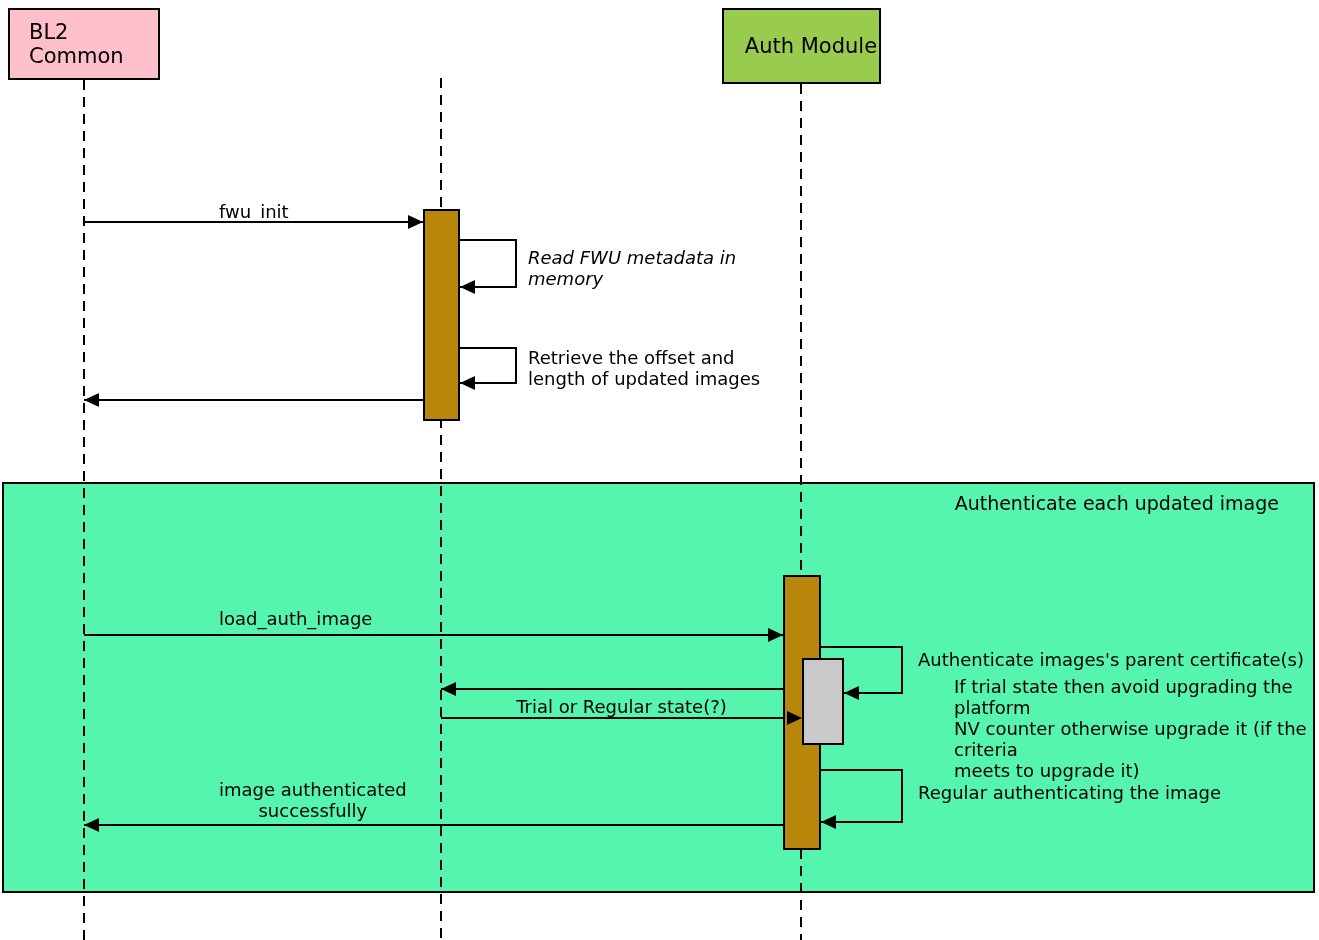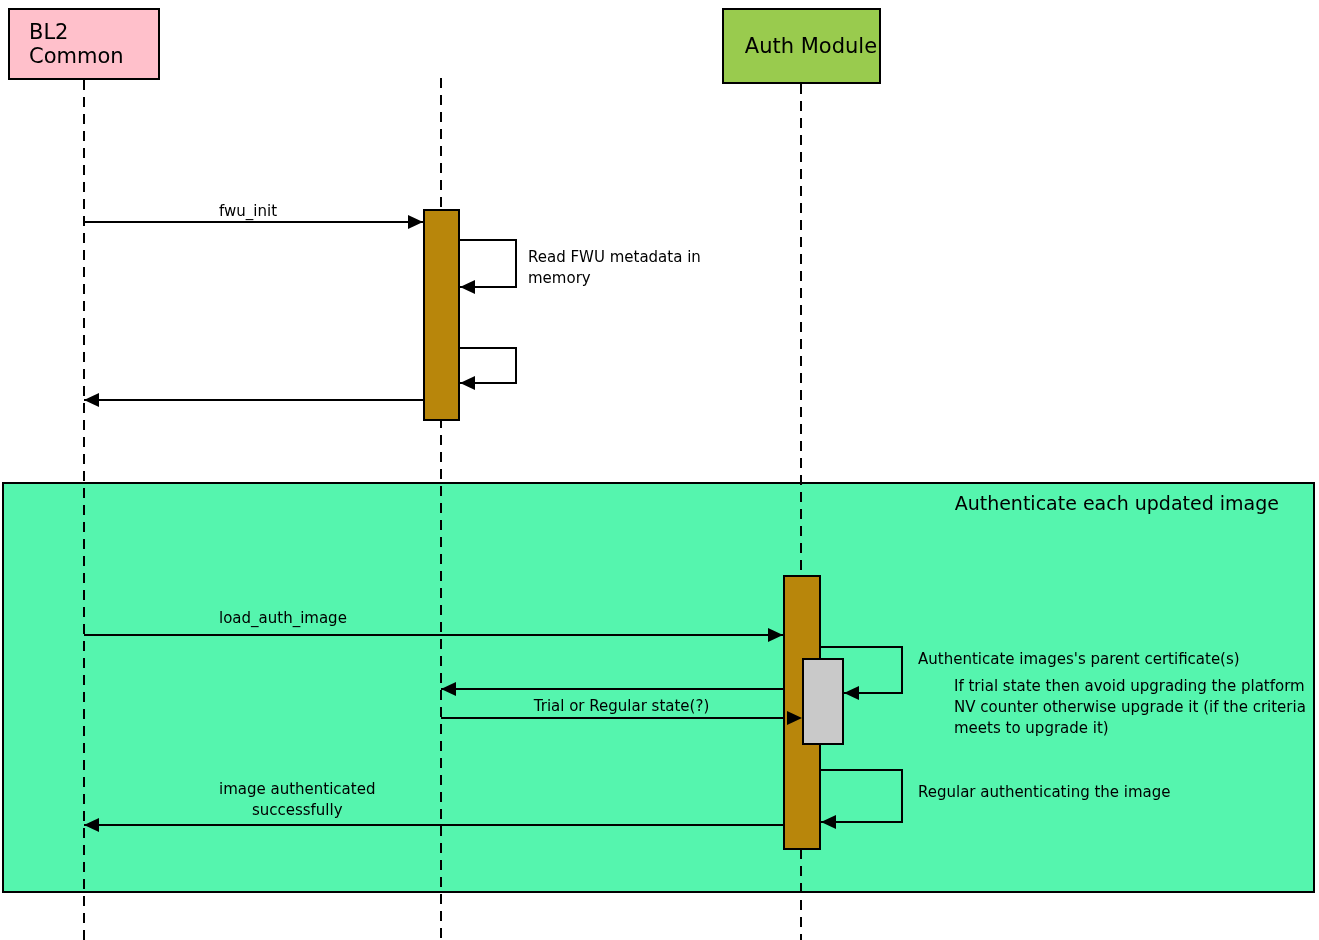--- a/index.html
+++ b/index.html
@@ -89,21 +89,21 @@
     border-top: 7px solid transparent;
     border-bottom: 7px solid transparent;
     z-index: 5;
   }
   .head.right { border-left: 15px solid #000; }
   .head.left  { border-right: 15px solid #000; }
 
   
   .msg-label {
     position: absolute;
-    font-size: 15px;
+    font-size: 18px;
     line-height: 21px;
     white-space: pre-line;
     z-index: 6;
   }
   .msg-label.centered { text-align: center; }
 </style>
 </head>
 <body>
 
 <div class="canvas">
@@ -126,25 +126,27 @@
   <div class="activation" style="left:423px; top:209px; width:37px; height:212px;"></div>
   <div class="activation" style="left:783px; top:575px; width:38px; height:275px;"></div>
   <div class="activation nested" style="left:802px; top:658px; width:42px; height:87px;"></div>
 
   <div class="mline" style="left:84px; top:221px; width:339px;"></div>
   <div class="head right" style="left:408px; top:215px;"></div>
   <div class="msg-label" style="left:219px; top:201px;">fwu_init</div>
 
   <div class="loop" style="left:460px; top:239px; width:57px; height:49px;"></div>
   <div class="head left" style="left:460px; top:280px;"></div>
-  <div class="msg-label" style="left:528px; top:247px;">Read FWU metadata in
+  <div class="msg-label" style="left:528px; top:247px;font-style:italic;">Read FWU metadata in
 memory</div>
 
   <div class="loop" style="left:460px; top:347px; width:57px; height:37px;"></div>
   <div class="head left" style="left:460px; top:376px;"></div>
+  <div class="msg-label" style="left:528px; top:347px;">Retrieve the offset and
+length of updated images</div>
 
   <div class="mline" style="left:84px; top:399px; width:339px;"></div>
   <div class="head left" style="left:84px; top:393px;"></div>
 
   <div class="mline" style="left:84px; top:634px; width:699px;"></div>
   <div class="head right" style="left:768px; top:628px;"></div>
   <div class="msg-label" style="left:219px; top:608px;">load_auth_image</div>
 
   <div class="loop" style="left:821px; top:646px; width:82px; height:48px;"></div>
   <div class="head left" style="left:844px; top:686px;"></div>

